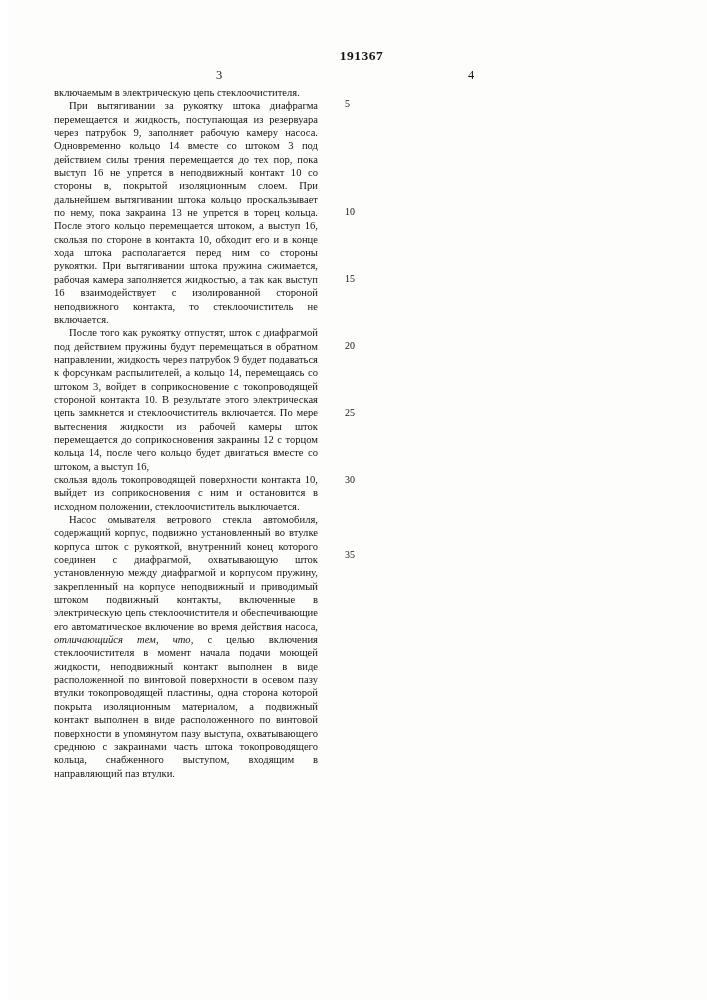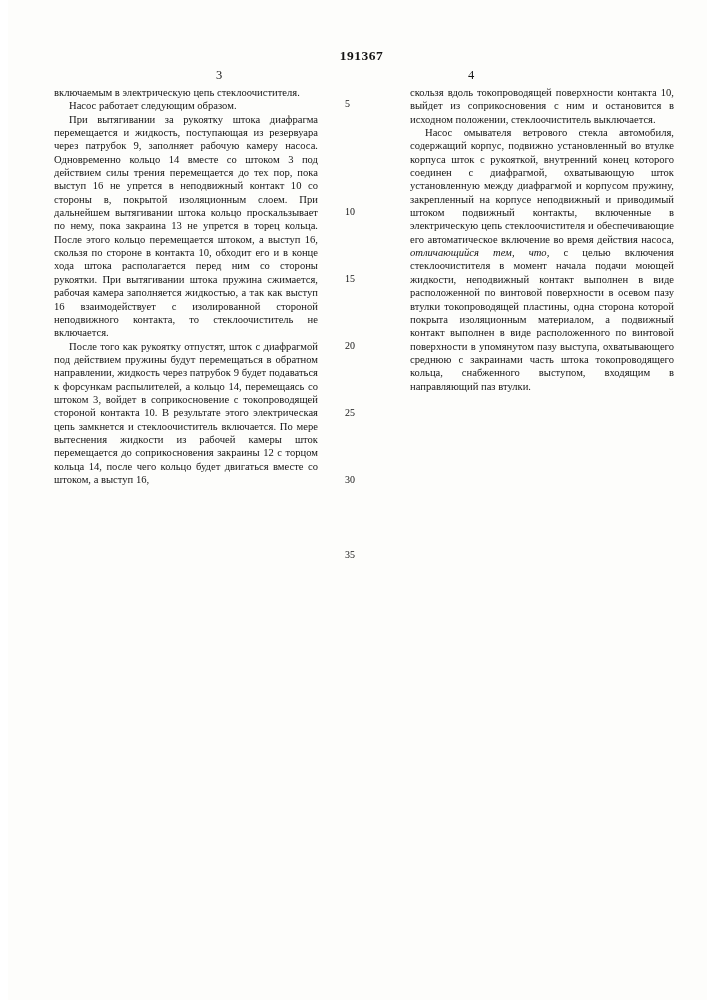--- a/index.html
+++ b/index.html
@@ -36,21 +36,21 @@
   }
   .col-number.left { left: 208px; }
   .col-number.right { left: 460px; }
 
   .columns {
     position: absolute;
     top: 86px;
     left: 46px;
     width: 620px;
     display: flex;
-    flex-direction: row;
+    flex-direction: column;
     justify-content: space-between;
   }
   .column {
     width: 264px;
   }
   .column p {
     margin: 0;
     font-size: 10.6px;
     line-height: 13.35px;
     text-align: justify;
@@ -106,21 +106,20 @@
     <div style="top:254px">20</div>
     <div style="top:321px">25</div>
     <div style="top:388px">30</div>
     <div style="top:463px">35</div>
   </div>
 
   <div class="columns">
 
     <div class="column">
       <p class="noindent">включаемым в электрическую цепь стеклоочистителя.</p>
-      <p>Насос работает следующим образом.</p>
       <p>При вытягивании за рукоятку штока диафрагма перемещается и жидкость, поступающая из резервуара через патрубок 9, заполняет рабочую камеру насоса. Одновременно кольцо 14 вместе со штоком 3 под действием силы трения перемещается до тех пор, пока выступ 16 не упрется в неподвижный контакт 10 со стороны в, покрытой изоляционным слоем. При дальнейшем вытягивании штока кольцо проскальзывает по нему, пока закраина 13 не упрется в торец кольца. После этого кольцо перемещается штоком, а выступ 16, скользя по стороне в контакта 10, обходит его и в конце хода штока располагается перед ним со стороны рукоятки. При вытягивании штока пружина сжимается, рабочая камера заполняется жидкостью, а так как выступ 16 взаимодействует с изолированной стороной неподвижного контакта, то стеклоочиститель не включается.</p>
       <p>После того как рукоятку отпустят, шток с диафрагмой под действием пружины будут перемещаться в обратном направлении, жидкость через патрубок 9 будет подаваться к форсункам распылителей, а кольцо 14, перемещаясь со штоком 3, войдет в соприкосновение с токопроводящей стороной контакта 10. В результате этого электрическая цепь замкнется и стеклоочиститель включается. По мере вытеснения жидкости из рабочей камеры шток перемещается до соприкосновения закраины 12 с торцом кольца 14, после чего кольцо будет двигаться вместе со штоком, а выступ 16,</p>
     </div>
 
     <div class="column">
       <p class="noindent">скользя вдоль токопроводящей поверхности контакта 10, выйдет из соприкосновения с ним и остановится в исходном положении, стеклоочиститель выключается.</p>
       <p><span>Насос омывателя ветрового стекла автомобиля, содержащий корпус, подвижно установленный во втулке корпуса шток с рукояткой, внутренний конец которого соединен с диафрагмой, охватывающую шток установленную между диафрагмой и корпусом пружину, закрепленный на корпусе неподвижный и приводимый штоком подвижный контакты, включенные в электрическую цепь стеклоочистителя и обеспечивающие его автоматическое включение во время действия насоса, </span><span class="italic">отличающийся тем, что,</span><span> с целью включения стеклоочистителя в момент начала подачи моющей жидкости, неподвижный контакт выполнен в виде расположенной по винтовой поверхности в осевом пазу втулки токопроводящей пластины, одна сторона которой покрыта изоляционным материалом, а подвижный контакт выполнен в виде расположенного по винтовой поверхности в упомянутом пазу выступа, охватывающего среднюю с закраинами часть штока токопроводящего кольца, снабженного выступом, входящим в направляющий паз втулки.</span></p>
     </div>
 
   </div>

